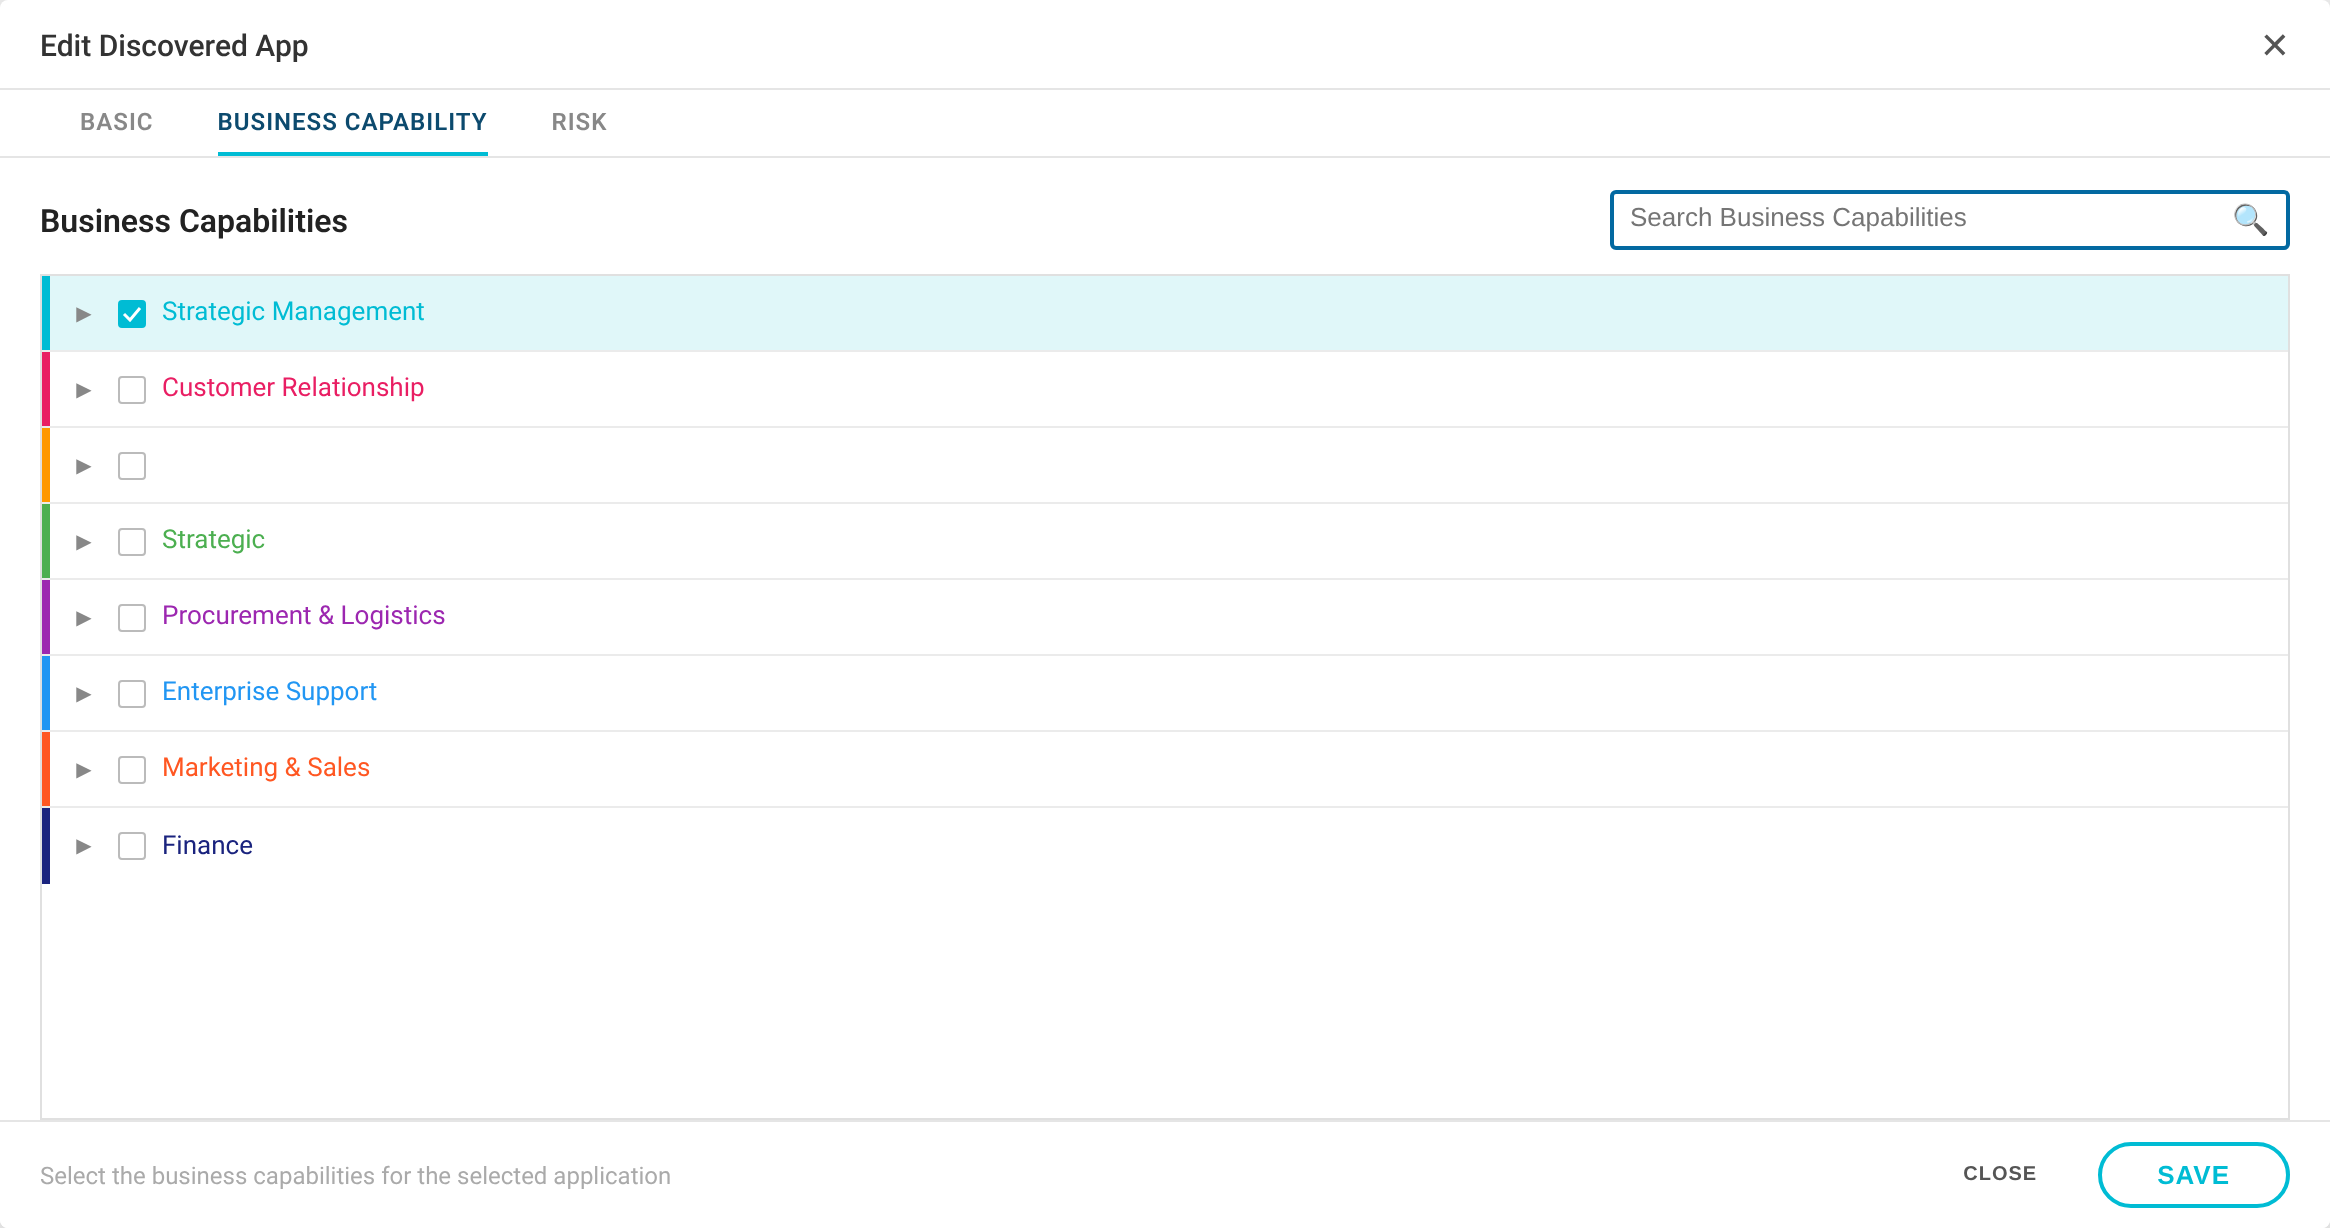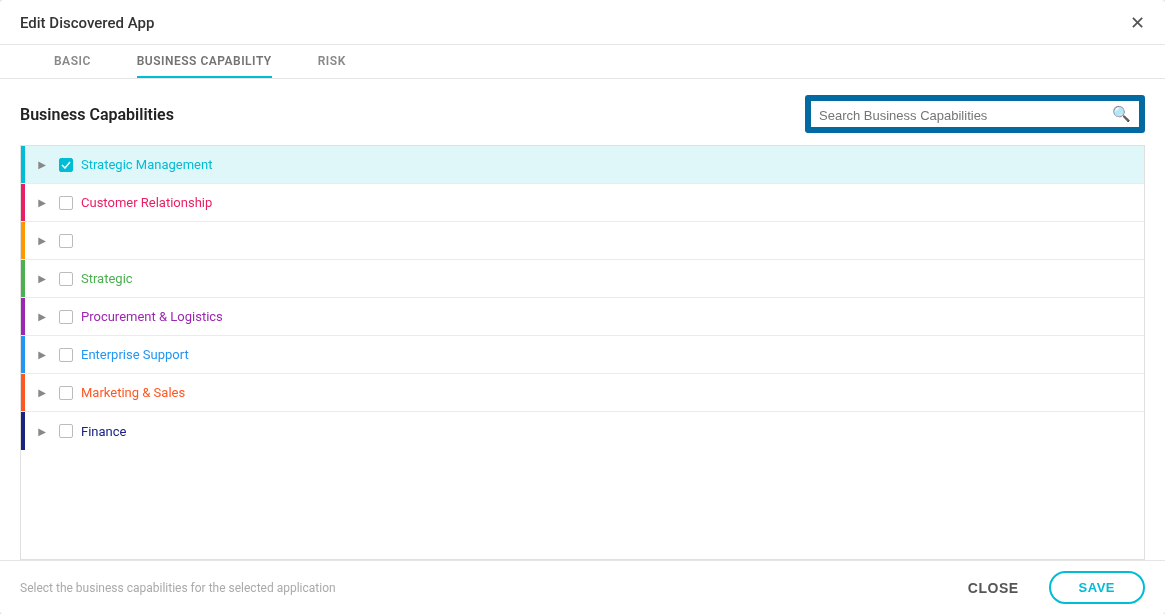--- a/index.html
+++ b/index.html
@@ -54,24 +54,23 @@
     }
     .tab {
       font-size: 12px;
       font-weight: 600;
       letter-spacing: 0.5px;
       padding: 10px 0 8px 0;
       cursor: pointer;
       color: #888;
       border-bottom: 2px solid transparent;
       user-select: none;
-      margin-left: 14px;
     }
     .tab.active {
-      color: #737373;
+      color: #0c4a6e;
       border-bottom: 2px solid #00bcd4;
     }
     .modal-body {
       flex: 1;
       overflow-y: auto;
       padding: 0;
       display: flex;
       flex-direction: column;
     }
     .suggestions-section {
@@ -107,22 +106,22 @@
       justify-content: space-between;
       margin-bottom: 12px;
     }
     .capabilities-title {
       font-size: 16px;
       font-weight: 600;
       color: #222;
     }
     .search-box {
       display: flex;
-      align-items: flex-end;
-      border: 6px solid #0369a1;
+      align-items: flex-start;
+      border: 2px solid #0369a1;
       border-radius: 3px;
       padding: 4px 8px;
       width: 340px;
       background: #fff;
     }
     .search-input {
       border: none;
       outline: none;
       font-size: 13px;
       color: #888;
@@ -208,21 +207,21 @@
       text-align: right;
     }
     .footer-buttons {
       display: flex;
       gap: 12px;
       align-items: center;
     }
     .btn-close {
       background: none;
       border: none;
-      font-size: 14px;
+      font-size: 10px;
       font-weight: 600;
       color: #555;
       cursor: pointer;
       padding: 8px 18px;
       letter-spacing: 0.5px;
     }
     .btn-save {
       background: none;
       border: 2px solid #00bcd4;
       border-radius: 20px;

